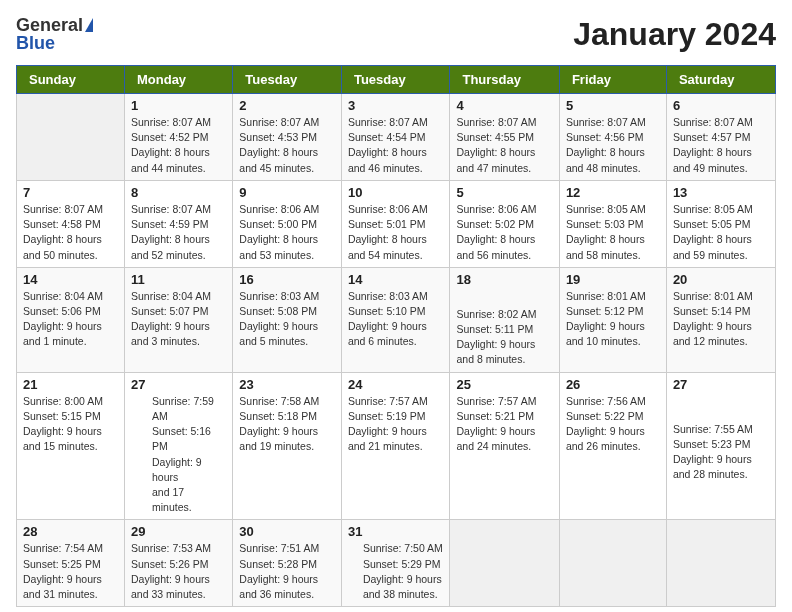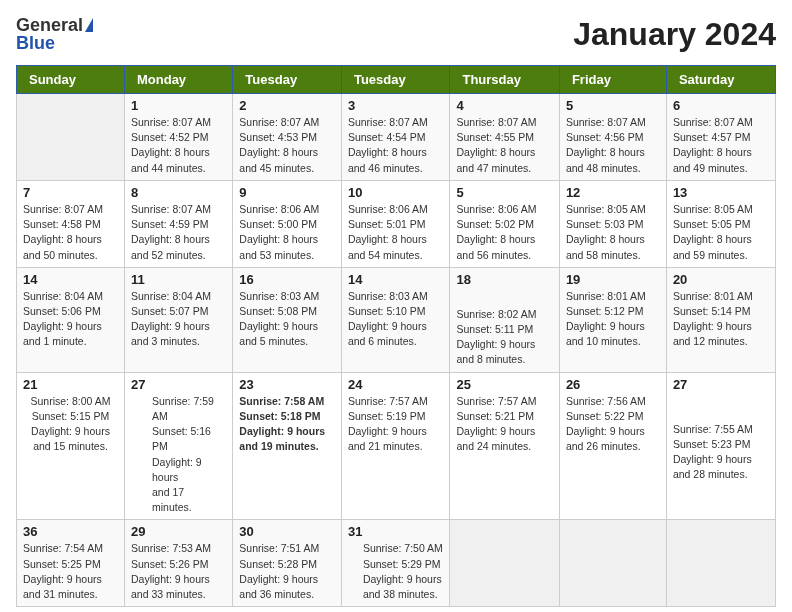--- a/index.html
+++ b/index.html
@@ -273,35 +273,35 @@
           <span class="day-number">20</span>
           <div class="day-info" style="white-space: pre-line;">Sunrise: 8:01 AM
 Sunset: 5:14 PM
 Daylight: 9 hours
 and 12 minutes.</div>
         </td>
       </tr>
       <tr>
         <td>
           <span class="day-number">21</span>
-          <div class="day-info" style="white-space: pre-line; text-align: center;">Sunrise: 8:00 AM
+          <div class="day-info" style="white-space: pre-line;">Sunrise: 8:00 AM
 Sunset: 5:15 PM
 Daylight: 9 hours
 and 15 minutes.</div>
         </td>
         <td>
           <span class="day-number">27</span>
           <div class="day-info" style="white-space: pre-line; margin-left: 21px;">Sunrise: 7:59 AM
 Sunset: 5:16 PM
 Daylight: 9 hours
 and 17 minutes.</div>
         </td>
         <td>
           <span class="day-number">23</span>
-          <div class="day-info" style="white-space: pre-line; font-weight: bold;">Sunrise: 7:58 AM
+          <div class="day-info" style="white-space: pre-line;">Sunrise: 7:58 AM
 Sunset: 5:18 PM
 Daylight: 9 hours
 and 19 minutes.</div>
         </td>
         <td>
           <span class="day-number">24</span>
           <div class="day-info" style="white-space: pre-line;">Sunrise: 7:57 AM
 Sunset: 5:19 PM
 Daylight: 9 hours
 and 21 minutes.</div>
@@ -323,21 +323,21 @@
         <td>
           <span class="day-number">27</span>
           <div class="day-info" style="white-space: pre-line; margin-top: 30px;">Sunrise: 7:55 AM
 Sunset: 5:23 PM
 Daylight: 9 hours
 and 28 minutes.</div>
         </td>
       </tr>
       <tr>
         <td>
-          <span class="day-number">36</span>
+          <span class="day-number">28</span>
           <div class="day-info" style="white-space: pre-line;">Sunrise: 7:54 AM
 Sunset: 5:25 PM
 Daylight: 9 hours
 and 31 minutes.</div>
         </td>
         <td>
           <span class="day-number">29</span>
           <div class="day-info" style="white-space: pre-line;">Sunrise: 7:53 AM
 Sunset: 5:26 PM
 Daylight: 9 hours

